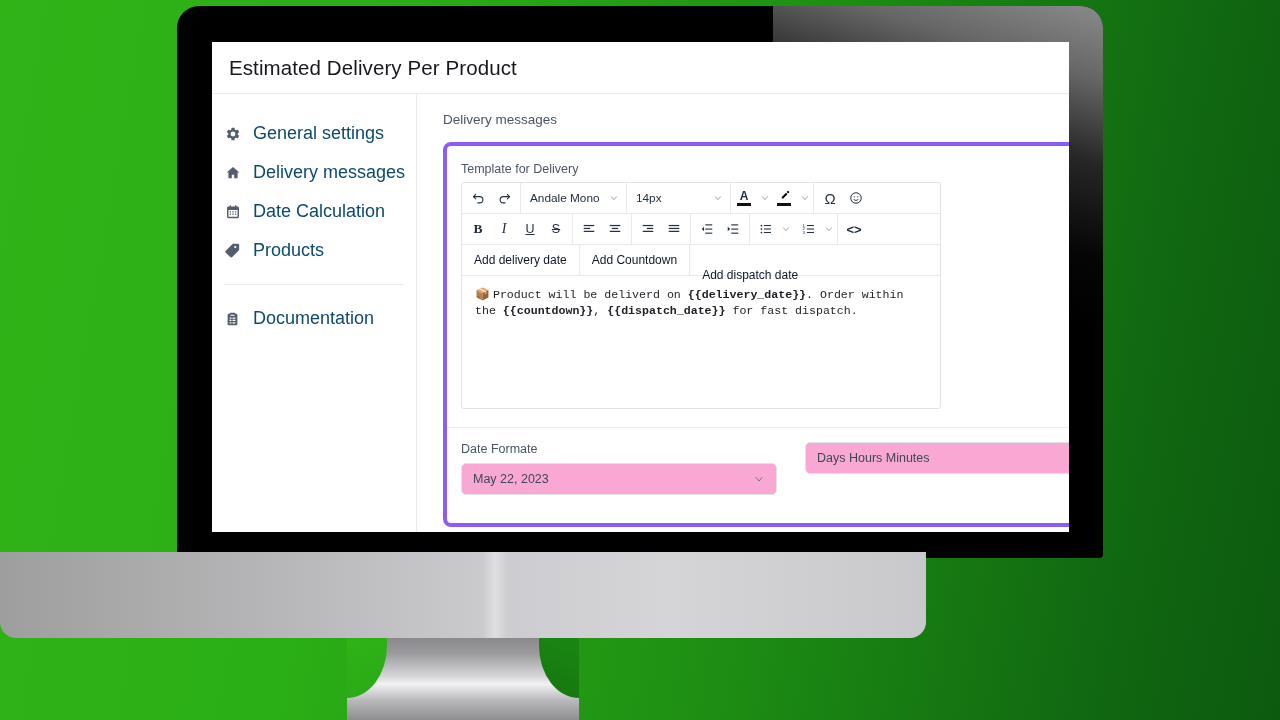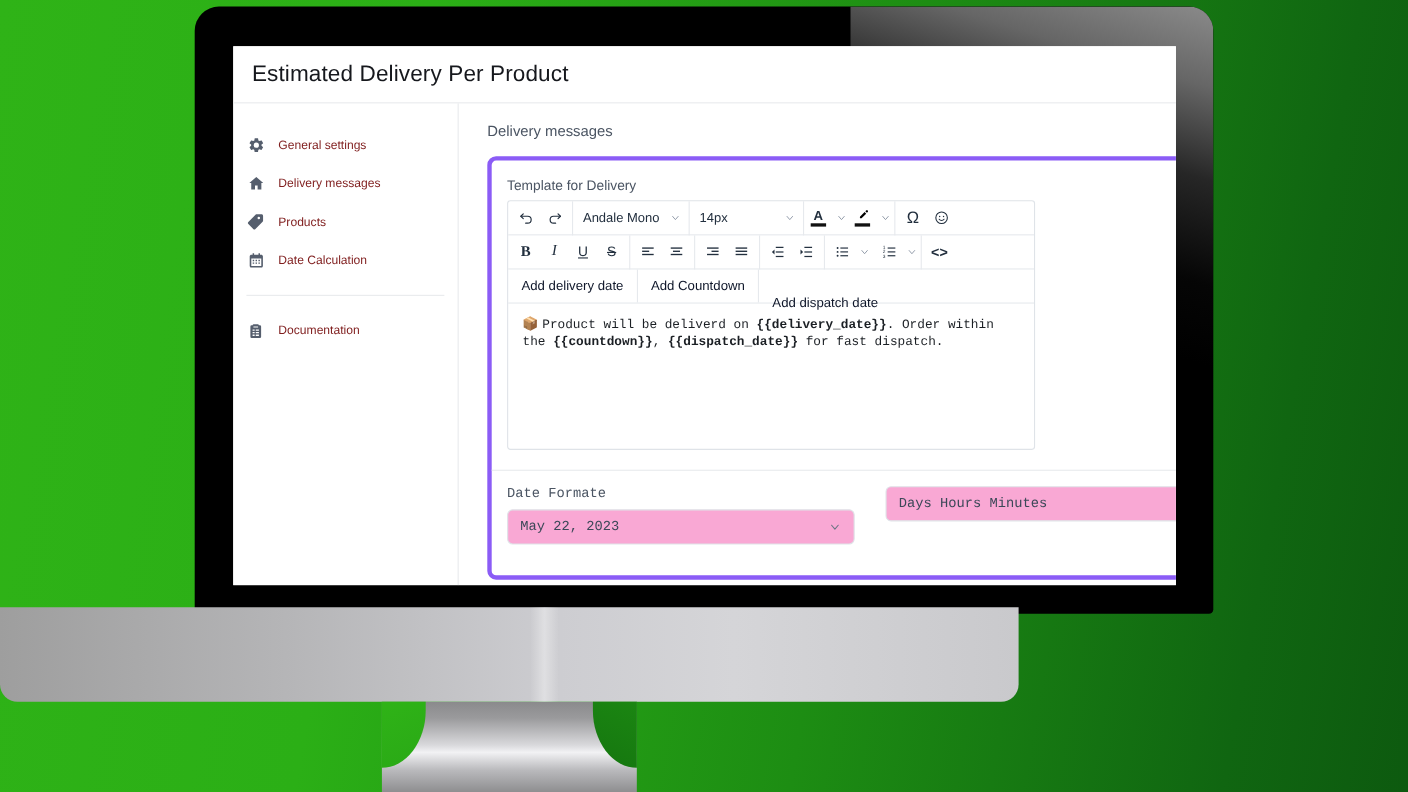--- a/index.html
+++ b/index.html
@@ -166,22 +166,22 @@
     width: 17px;
     height: 17px;
     flex: 0 0 17px;
     display: flex;
     align-items: center;
     justify-content: center;
     color: #555e6d;
   }
   .nav-ico svg { display: block; }
   .nav-label {
-    font-size: 11px;
-    color: #7f1d1d;
+    font-size: 18px;
+    color: #0c4a6e;
   }
   .nav-sep {
     height: 1px;
     background: #e8eaed;
     margin: 14px 12px 14px 12px;
   }
 
   
   #content {
     flex: 1;
@@ -336,21 +336,20 @@
   .card-divider {
     height: 1px;
     background: #e8eaed;
     margin: 18px -14px 0 -14px;
   }
 
   .form-row {
     display: flex;
     gap: 28px;
     padding: 14px 0 16px 0;
-    font-family: Liberation Mono, monospace;
   }
   .form-col { width: 316px; }
   .form-label {
     font-size: 12.5px;
     color: #4b5563;
     margin-bottom: 7px;
   }
   .select-box {
     height: 32px;
     border: 1px solid #dfe3e8;
@@ -399,34 +398,34 @@
               <span class="nav-ico">
                 <svg width="16" height="16" viewBox="0 0 24 24" fill="currentColor">
                     <path d="M12 3 2.5 11.1h2.6V20h5.1v-5.4h3.6V20h5.1v-8.9h2.6L12 3Z"></path>
                   </svg>
               </span>
               <span class="nav-label">Delivery messages</span>
             </div>
 
             <div class="nav-item">
               <span class="nav-ico">
+                <svg width="16" height="16" viewBox="0 0 24 24" fill="currentColor">
+                    <path d="M7 1.8v2H5.2A2.2 2.2 0 0 0 3 6v13.2c0 1.2 1 2.2 2.2 2.2h13.6c1.2 0 2.2-1 2.2-2.2V6c0-1.2-1-2.2-2.2-2.2H17v-2h-2v2H9v-2H7ZM5.2 9h13.6v10.2H5.2V9Zm1.9 1.7v2h2v-2h-2Zm3.9 0v2h2v-2h-2Zm3.9 0v2h2v-2h-2Zm-7.8 3.6v2h2v-2h-2Zm3.9 0v2h2v-2h-2Zm3.9 0v2h2v-2h-2Z"></path>
+                  </svg>
+              </span>
+              <span class="nav-label">Date Calculation</span>
+            </div>
+
+            <div class="nav-item">
+              <span class="nav-ico">
                 <svg width="17" height="17" viewBox="0 0 24 24" fill="currentColor">
                     <path d="M2.5 12.3 11.7 3c.4-.4.9-.6 1.4-.6h6.3c1.1 0 2 .9 2 2v6.3c0 .5-.2 1-.6 1.4l-9.2 9.2a2 2 0 0 1-2.8 0l-6.3-6.3a2 2 0 0 1 0-2.7Zm15-5.1a1.6 1.6 0 1 0-3.2 0 1.6 1.6 0 0 0 3.2 0Z"></path>
                   </svg>
               </span>
               <span class="nav-label">Products</span>
-            </div>
-
-            <div class="nav-item">
-              <span class="nav-ico">
-                <svg width="16" height="16" viewBox="0 0 24 24" fill="currentColor">
-                    <path d="M7 1.8v2H5.2A2.2 2.2 0 0 0 3 6v13.2c0 1.2 1 2.2 2.2 2.2h13.6c1.2 0 2.2-1 2.2-2.2V6c0-1.2-1-2.2-2.2-2.2H17v-2h-2v2H9v-2H7ZM5.2 9h13.6v10.2H5.2V9Zm1.9 1.7v2h2v-2h-2Zm3.9 0v2h2v-2h-2Zm3.9 0v2h2v-2h-2Zm-7.8 3.6v2h2v-2h-2Zm3.9 0v2h2v-2h-2Zm3.9 0v2h2v-2h-2Z"></path>
-                  </svg>
-              </span>
-              <span class="nav-label">Date Calculation</span>
             </div>
 
             <div class="nav-sep"></div>
 
             <div class="nav-item">
               <span class="nav-ico">
                 <svg width="15" height="16" viewBox="0 0 24 24" fill="currentColor">
                     <path d="M9 2a1.5 1.5 0 0 0-1.5 1.5H6A1.8 1.8 0 0 0 4.2 5.3v15A1.8 1.8 0 0 0 6 22.1h12a1.8 1.8 0 0 0 1.8-1.8v-15A1.8 1.8 0 0 0 18 3.5h-1.5A1.5 1.5 0 0 0 15 2H9Zm-.4 3.3h6.8v1.5H8.6V5.3ZM7.4 9.5h3v2h-3v-2Zm4.6 0h4.6v2H12v-2Zm-4.6 3.8h3v2h-3v-2Zm4.6 0h4.6v2H12v-2Zm-4.6 3.8h3v2h-3v-2Zm4.6 0h4.6v2H12v-2Z"></path>
                   </svg>
               </span>

